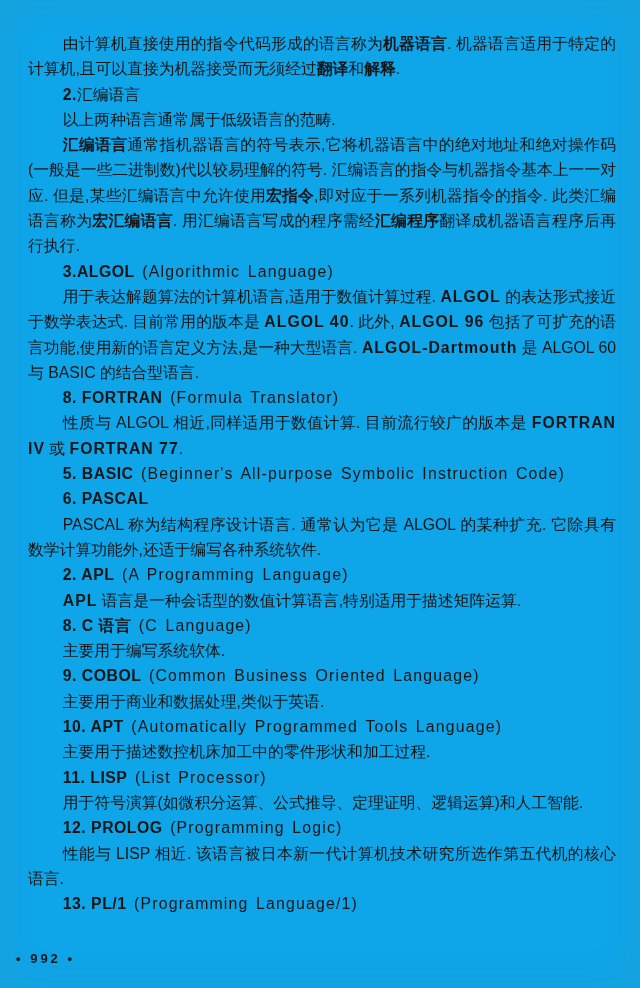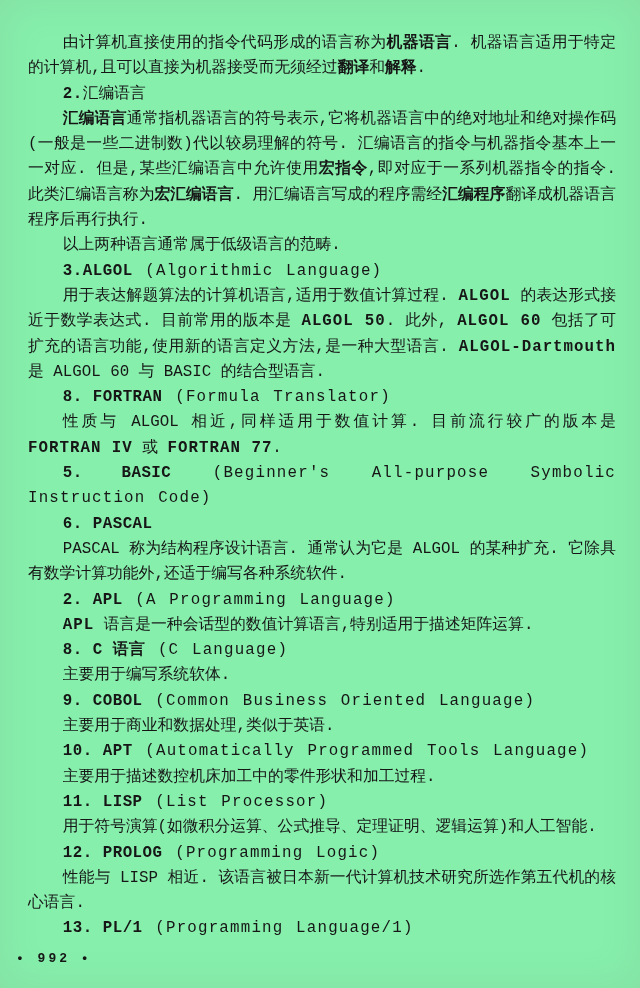--- a/index.html
+++ b/index.html
@@ -1,22 +1,22 @@
 <!DOCTYPE html>
 <html><head>
 <meta charset="utf-8">
 <style>
   html, body { margin: 0; padding: 0; background: #e8e6e0; }
   .page {
     position: relative;
     width: 640px;
     height: 988px;
-    background: #86efac;
+    background: #0ea5e9;
     color: #161616;
-    font-family: Liberation Mono, monospace;
+    font-family: Liberation Sans, sans-serif;
     overflow: hidden;
     box-shadow: inset 0 0 40px rgba(120,115,100,0.12);
   }
   .body-text {
     position: absolute;
     left: 28px;
     top: 31px;
     width: 588px;
     font-size: 15.8px;
     line-height: 25.3px;
@@ -42,27 +42,27 @@
 </head>
 <body>
 
 <div class="page">
   <div class="body-text">
 
     <p class="para"><span>由计算机直接使用的指令代码形成的语言称为</span><span class="b">机器语言</span><span>. 机器语言适用于特定的计算机,且可以直接为机器接受而无须经过</span><span class="b">翻译</span><span>和</span><span class="b">解释</span><span>.</span></p>
 
     <p class="head"><span class="hn">2.</span><span>汇编语言</span></p>
 
+    <p class="para"><span>以上两种语言通常属于低级语言的范畴.</span></p>
+
     <p class="para"><span class="b">汇编语言</span><span>通常指机器语言的符号表示,它将机器语言中的绝对地址和绝对操作码(一般是一些二进制数)代以较易理解的符号. 汇编语言的指令与机器指令基本上一一对应. 但是,某些汇编语言中允许使用</span><span class="b">宏指令</span><span>,即对应于一系列机器指令的指令. 此类汇编语言称为</span><span class="b">宏汇编语言</span><span>. 用汇编语言写成的程序需经</span><span class="b">汇编程序</span><span>翻译成机器语言程序后再行执行.</span></p>
-
-    <p class="para"><span>以上两种语言通常属于低级语言的范畴.</span></p>
 
     <p class="head"><span class="hn">3.ALGOL</span><span class="lat"> (Algorithmic Language)</span></p>
 
-    <p class="para"><span>用于表达解题算法的计算机语言,适用于数值计算过程. </span><span class="bl">ALGOL</span><span> 的表达形式接近于数学表达式. 目前常用的版本是 </span><span class="bl">ALGOL 50</span><span>. 此外, </span><span class="bl">ALGOL 60</span><span> 包括了可扩充的语言功能,使用新的语言定义方法,是一种大型语言. </span><span class="bl">ALGOL-Dartmouth</span><span> 是 ALGOL 60 与 BASIC 的结合型语言.</span></p>
+    <p class="para"><span>用于表达解题算法的计算机语言,适用于数值计算过程. </span><span class="bl">ALGOL</span><span> 的表达形式接近于数学表达式. 目前常用的版本是 </span><span class="bl">ALGOL 40</span><span>. 此外, </span><span class="bl">ALGOL 96</span><span> 包括了可扩充的语言功能,使用新的语言定义方法,是一种大型语言. </span><span class="bl">ALGOL-Dartmouth</span><span> 是 ALGOL 60 与 BASIC 的结合型语言.</span></p>
 
     <p class="head"><span class="hn">8. FORTRAN</span><span class="lat"> (Formula Translator)</span></p>
 
     <p class="para"><span>性质与 ALGOL 相近,同样适用于数值计算. 目前流行较广的版本是 </span><span class="bl">FORTRAN IV</span><span> 或 </span><span class="bl">FORTRAN 77</span><span>.</span></p>
 
     <p class="head"><span class="hn">5. BASIC</span><span class="lat"> (Beginner's All-purpose Symbolic Instruction Code)</span></p>
 
 
     <p class="head"><span class="hn">6. PASCAL</span></p>
 

